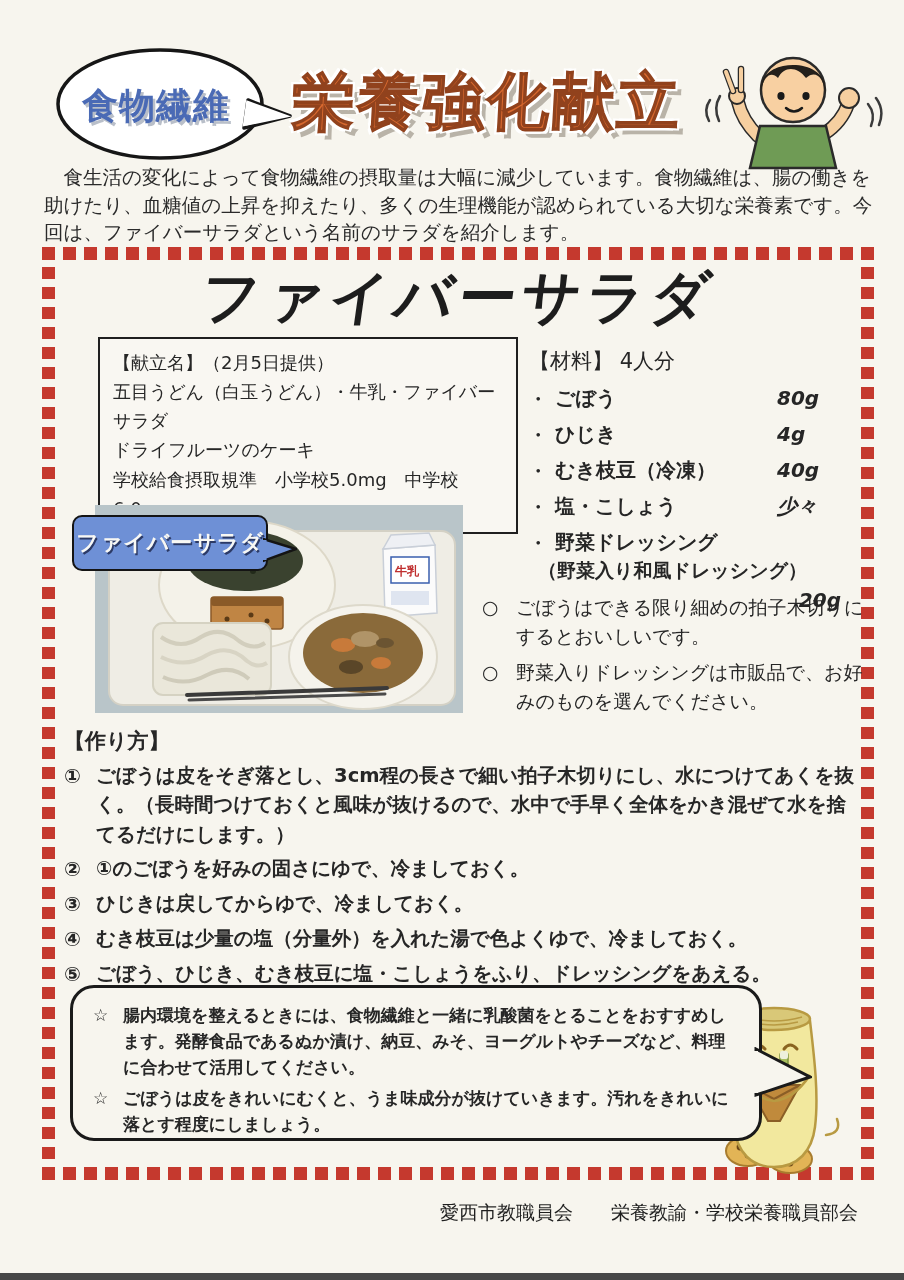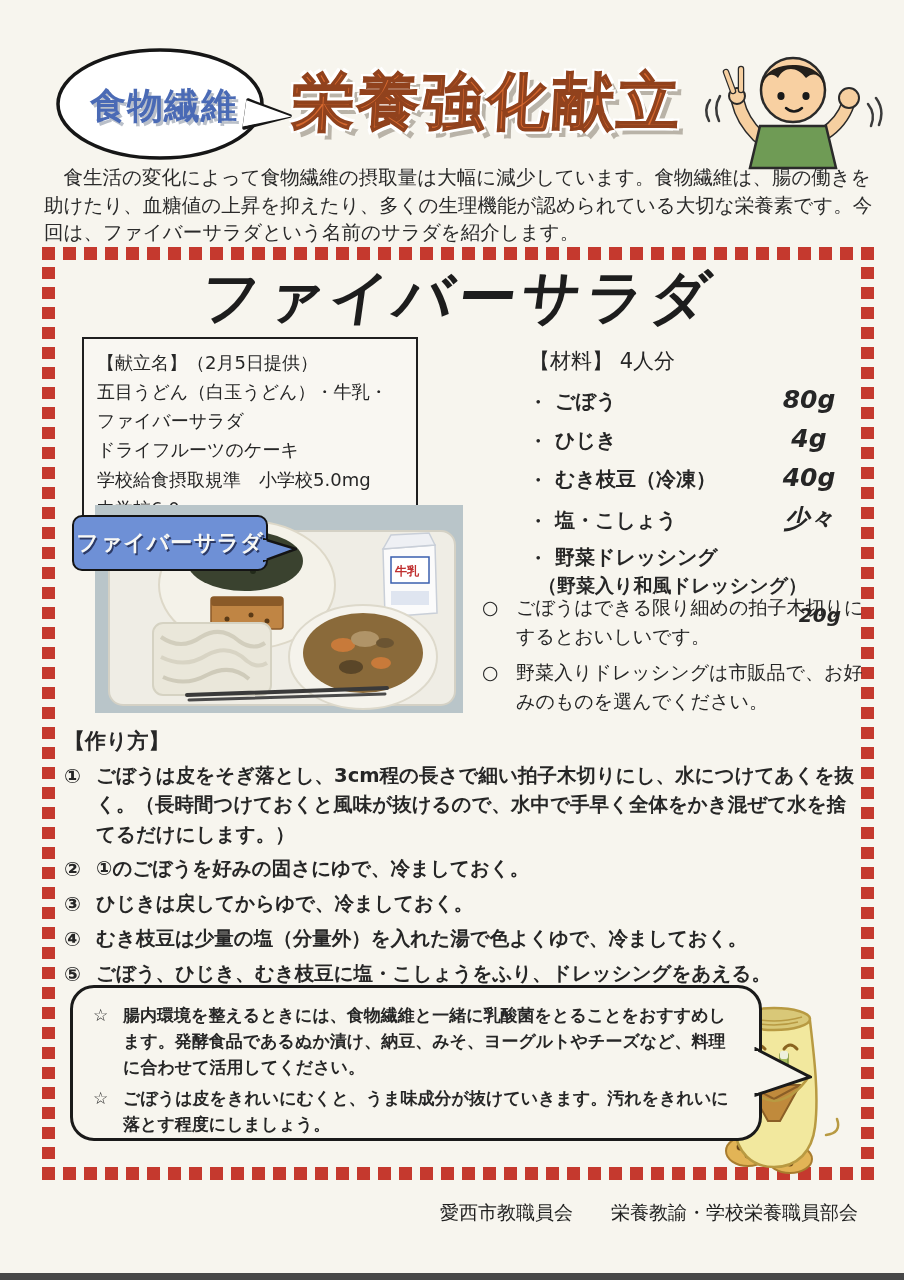--- a/index.html
+++ b/index.html
@@ -7,21 +7,21 @@
   .page {
     position:relative; width:904px; height:1280px;
     background:#f7f5ee; overflow:hidden;
     font-family:"DejaVu Sans", sans-serif;
     color:#262626;
   }
   
   .bubble-wrap { position:absolute; left:52px; top:46px; width:240px; height:122px; }
   .bubble-wrap svg { position:absolute; left:0; top:0; }
   .bubble-text {
-    position:absolute; left:24px; top:36px; width:176px; text-align:center;
+    position:absolute; left:16px; top:36px; width:176px; text-align:center;
     font-size:36px; font-weight:bold; color:#4a6ab5; letter-spacing:1px;
     text-shadow:2.5px 2.5px 0 #b9bfc9;
   }
   .main-title {
     position:absolute; left:292px; top:60px; width:410px;
     font-size:62px; font-weight:900; letter-spacing:3px; color:#d8692f;
     transform:skewX(-3deg);
     -webkit-text-stroke:1.5px #91421d;
     text-shadow:3px 3px 0 #ffffff,-3px -3px 0 #ffffff,3px -3px 0 #ffffff,-3px 3px 0 #ffffff,7px 7px 0 #b9b3a8;
     white-space:nowrap;
@@ -40,32 +40,32 @@
     background:repeating-linear-gradient(180deg,#c5392e 0 12px,transparent 12px 20px); }
   .dot-left { left:0; } .dot-right { right:0; }
   
   .recipe-title {
     position:absolute; left:0; top:12px; width:100%; text-align:center;
     font-size:58px; font-weight:900; color:#1d1d1d; letter-spacing:5px;
     transform:skewX(-8deg); white-space:nowrap;
   }
   
   .menu-box {
-    position:absolute; left:40px; top:90px; width:336px;
+    position:absolute; left:56px; top:90px; width:420px;
     border:2.5px solid #1f1f1f; padding:9px 13px;
     font-size:18px; line-height:1.62; background:rgba(255,255,255,0.25);
   }
   .menu-line-strong { font-weight:bold; font-size:19px; }
   
   .ingredients { position:absolute; left:487px; top:100px; width:312px; }
   .ing-heading { font-size:21px; font-weight:400; margin-bottom:10px; }
   .ing-row { display:flex; align-items:baseline; margin-bottom:9px; }
   .ing-bullet { width:26px; font-weight:900; font-size:18px; }
   .ing-name { flex:1; font-weight:900; font-size:20px; white-space:nowrap; }
-  .ing-amt { font-weight:900; font-size:25px; font-style:italic; text-align:center; min-width:64px; }
+  .ing-amt { font-weight:900; font-size:20px; font-style:italic; text-align:left; min-width:64px; }
   .ing-sub { font-weight:900; font-size:19px; margin-left:9px; white-space:nowrap; }
   .ing-amt-line { font-weight:700; font-size:20px; font-style:italic; text-align:right; margin-top:4px; }
   
   .notes { position:absolute; left:440px; top:346px; width:396px; font-size:19px; line-height:1.5; }
   .note-row { display:flex; margin-bottom:8px; }
   .note-marker { width:34px; font-size:19px; }
   .note-text { flex:1; }
   
   .photo { position:absolute; left:53px; top:258px; width:368px; height:208px; }
   .label-bubble {

